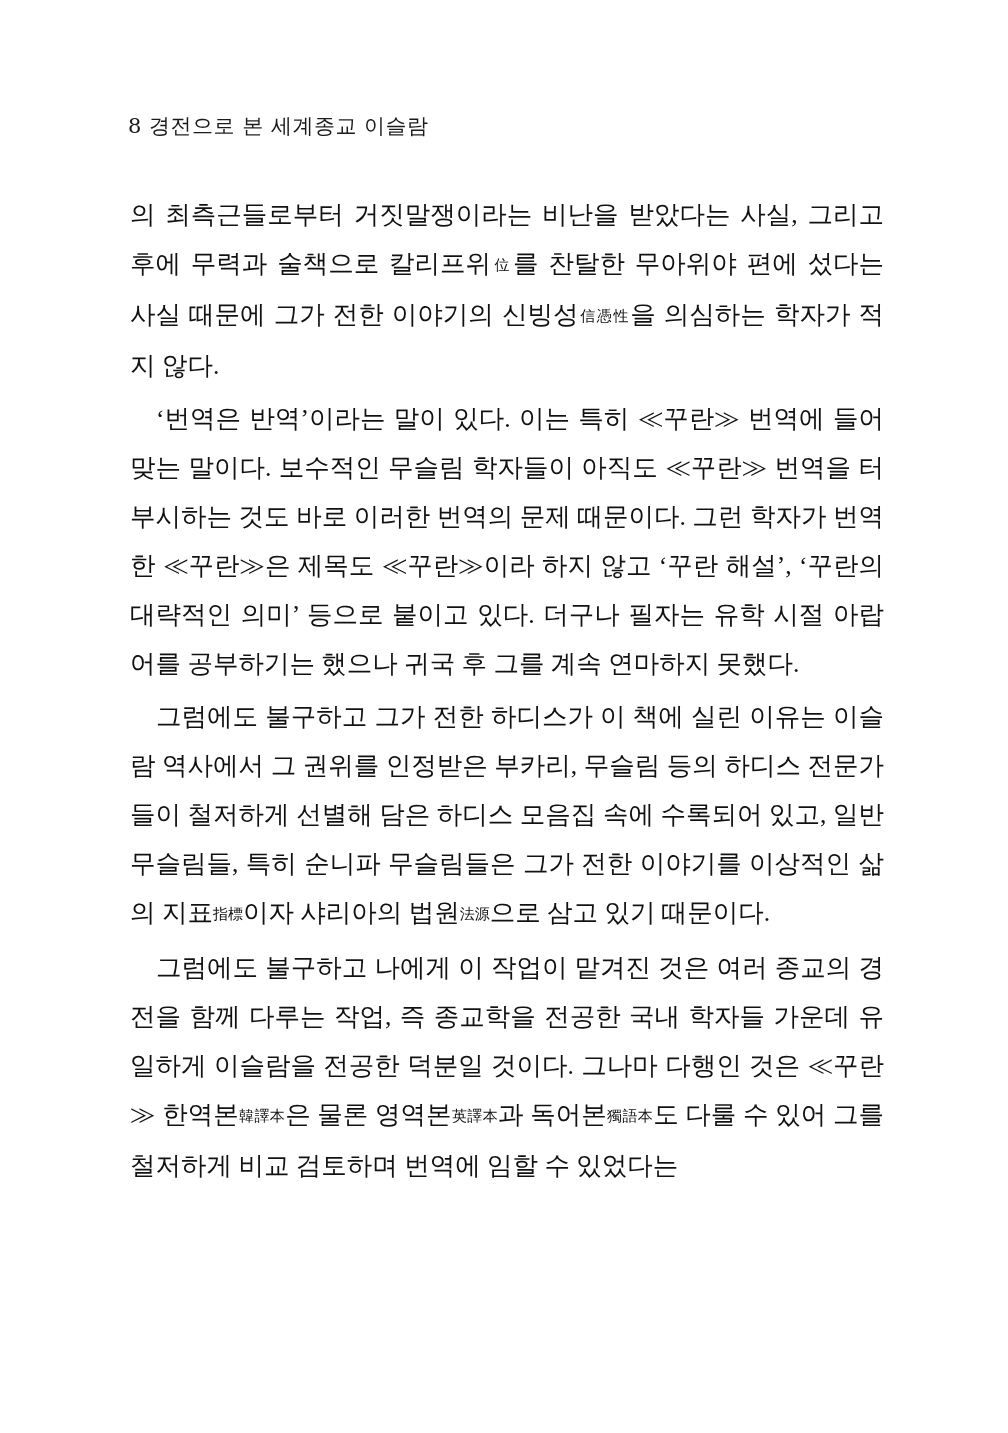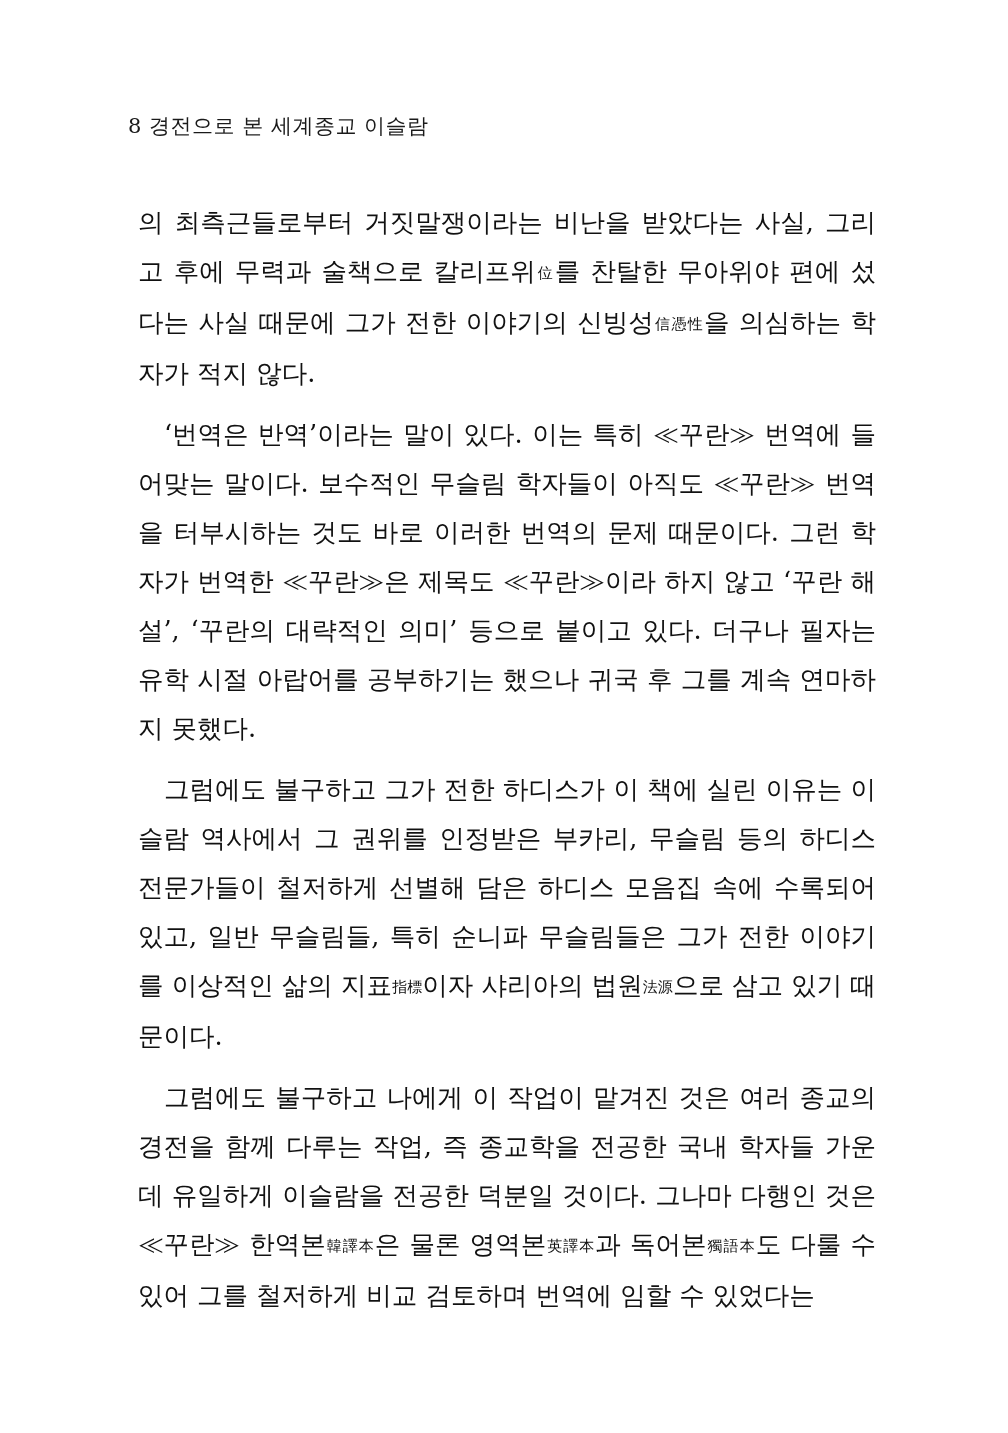--- a/index.html
+++ b/index.html
@@ -38,25 +38,26 @@
     left: 126px;
     top: 186px;
     width: 762px;
     font-size: 25.5px;
     line-height: 49px;
     color: #111111;
     text-align: justify;
     text-justify: inter-character;
   }
   .para {
-    margin: 12px;
+    margin: 4px;
     padding: 0;
     text-align: justify;
     text-justify: inter-character;
     word-break: break-all;
+    font-family: Liberation Serif, serif;
   }
   .para.indent {
     text-indent: 26px;
   }
   .ruby {
     font-size: 15px;
     vertical-align: 2px;
     letter-spacing: 0;
   }
 </style>

